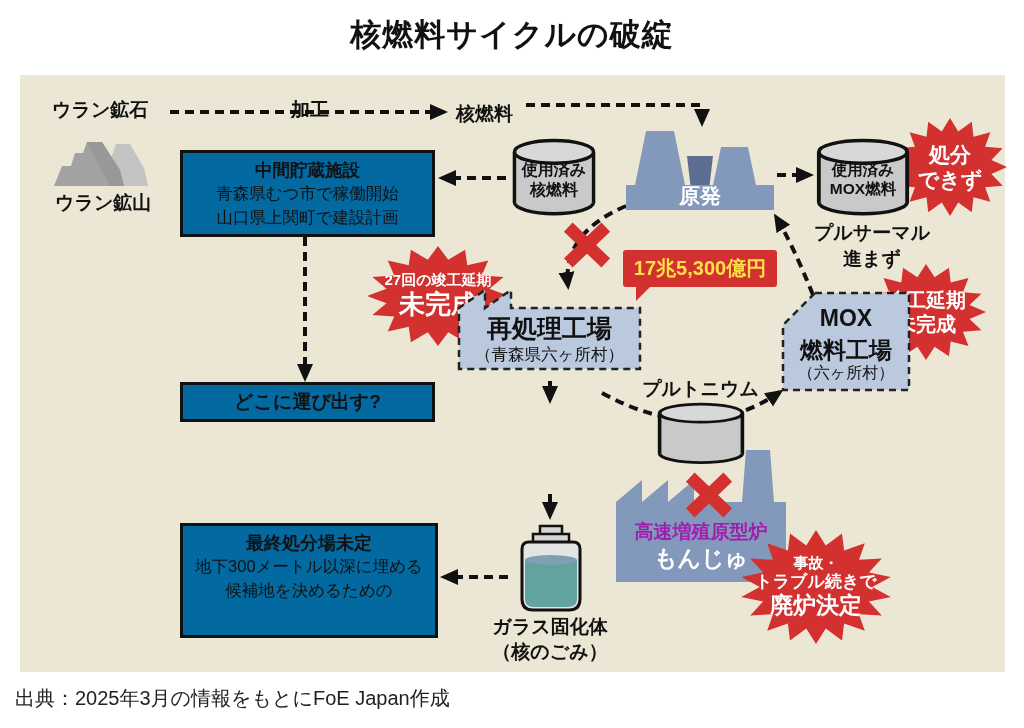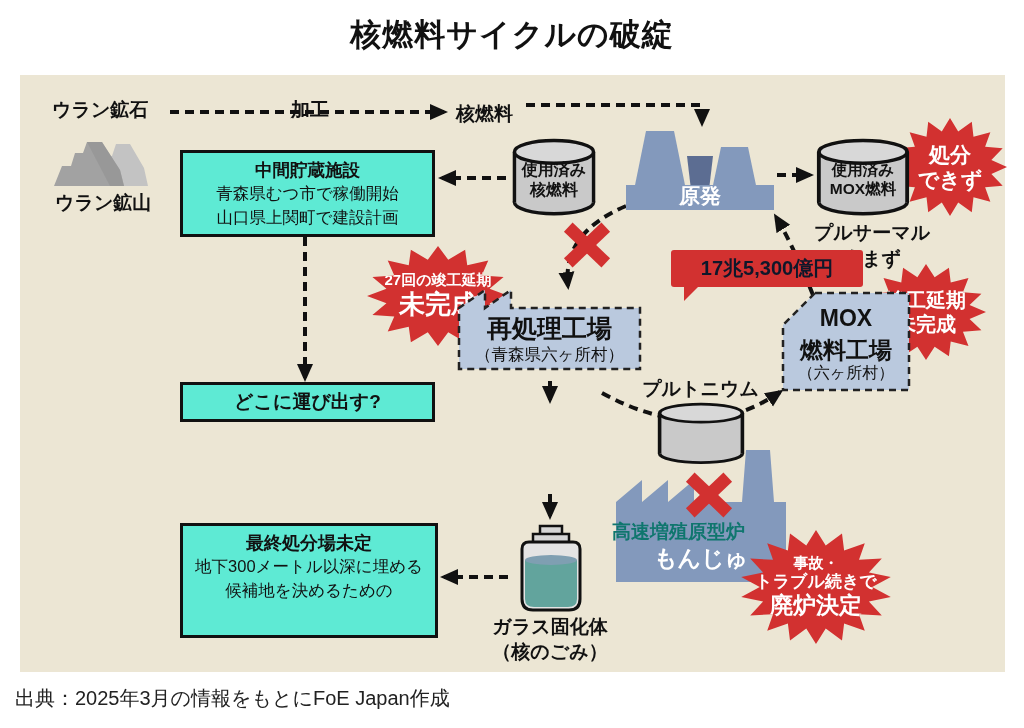--- a/index.html
+++ b/index.html
@@ -10,40 +10,40 @@
   body{width:1024px;height:728px;background:#fff;position:relative;overflow:hidden;
        font-family:"Liberation Sans","DejaVu Sans",sans-serif;color:var(--ink);}
   .abs{position:absolute;}
   h1.title{position:absolute;left:0;top:14px;width:1024px;text-align:center;
        font-size:31px;font-weight:bold;letter-spacing:1px;}
   .panel{position:absolute;left:20px;top:75px;width:985px;height:597px;background:var(--beige);}
   .arrows{position:absolute;left:0;top:0;width:985px;height:597px;z-index:1;}
   
   .plain{position:absolute;font-weight:bold;font-size:19px;z-index:3;white-space:nowrap;}
   
-  .wbox{position:absolute;background:#5eead4;border:3px solid var(--ink);text-align:center;z-index:3;}
+  .wbox{position:absolute;background:#0369a1;border:3px solid var(--ink);text-align:center;z-index:3;}
   .wbox .bt{font-weight:bold;font-size:17.5px;margin-top:5px;}
   .wbox .bl{font-size:16.5px;line-height:1.45;}
   
   .cyl{position:absolute;z-index:3;}
   .cyl svg{position:absolute;left:0;top:0;width:100%;height:100%;}
   .cyl .ct{position:absolute;left:0;width:100%;text-align:center;font-weight:bold;
            font-size:16px;line-height:1.25;z-index:2;}
   
   .starburst{position:absolute;background:var(--red);z-index:2;display:flex;
              align-items:center;justify-content:center;}
   .star-text{color:#fff;font-weight:bold;text-align:center;line-height:1.2;}
   
   .fac{position:absolute;z-index:3;}
   .fac svg{position:absolute;left:0;top:0;width:100%;height:100%;}
   .fac .ft{position:absolute;width:100%;text-align:center;z-index:2;}
   
-  .price{position:absolute;left:623px;top:250px;width:192px;height:37px;background:var(--red);
-         color:#0f172a;font-weight:bold;font-size:20px;text-align:center;line-height:36px;
-         border-radius:3px;z-index:4;margin-left:48px;}
+  .price{position:absolute;left:623px;top:250px;width:154px;height:37px;background:var(--red);
+         color:#fde047;font-weight:bold;font-size:20px;text-align:center;line-height:36px;
+         border-radius:3px;z-index:4;}
   .price::after{content:"";position:absolute;left:13px;bottom:-14px;width:0;height:0;
          border-top:16px solid var(--red);border-right:16px solid transparent;}
   .xmark{position:absolute;z-index:5;}
   .source{position:absolute;left:15px;top:685px;font-size:20px;color:#222;}
 </style>
 </head>
 <body>
 
 <h1 class="title">核燃料サイクルの破綻</h1>
 
@@ -190,21 +190,21 @@
     </svg>
   </div>
 
   <div class="wbox" style="left:160px;top:307px;width:255px;height:40px;line-height:34px;font-weight:bold;font-size:19px;">どこに運び出す?</div>
 
 
   <div class="abs" style="left:592px;top:371px;width:178px;height:137px;z-index:3;">
     <svg viewBox="0 0 178 137" width="178" height="137">
       <path d="M4,136 L4,56 L30,34 L30,56 L56,34 L56,56 L82,34 L82,56 L130,56 L134,4 L158,4 L162,56 L174,56 L174,136 Z" fill="#8399bc"></path>
     </svg>
-    <div class="abs" style="left:0;top:73px;width:100%;color:#0f766e;font-weight:bold;font-size:19px;">高速増殖原型炉</div>
+    <div class="abs" style="left:0;top:73px;width:100%;text-align:center;color:#a21caf;font-weight:bold;font-size:19px;">高速増殖原型炉</div>
     <div class="abs" style="left:0;top:97px;width:100%;text-align:center;color:#fff;font-weight:bold;font-size:23px;">もんじゅ</div>
   </div>
 
   <div class="xmark" style="left:662px;top:395px;width:54px;height:50px;">
     <svg viewBox="0 0 60 56" width="54" height="50">
       <line x1="9" y1="8" x2="51" y2="48" stroke="#d23130" stroke-width="14"></line>
       <line x1="51" y1="8" x2="9" y2="48" stroke="#d23130" stroke-width="14"></line>
     </svg>
   </div>
 

